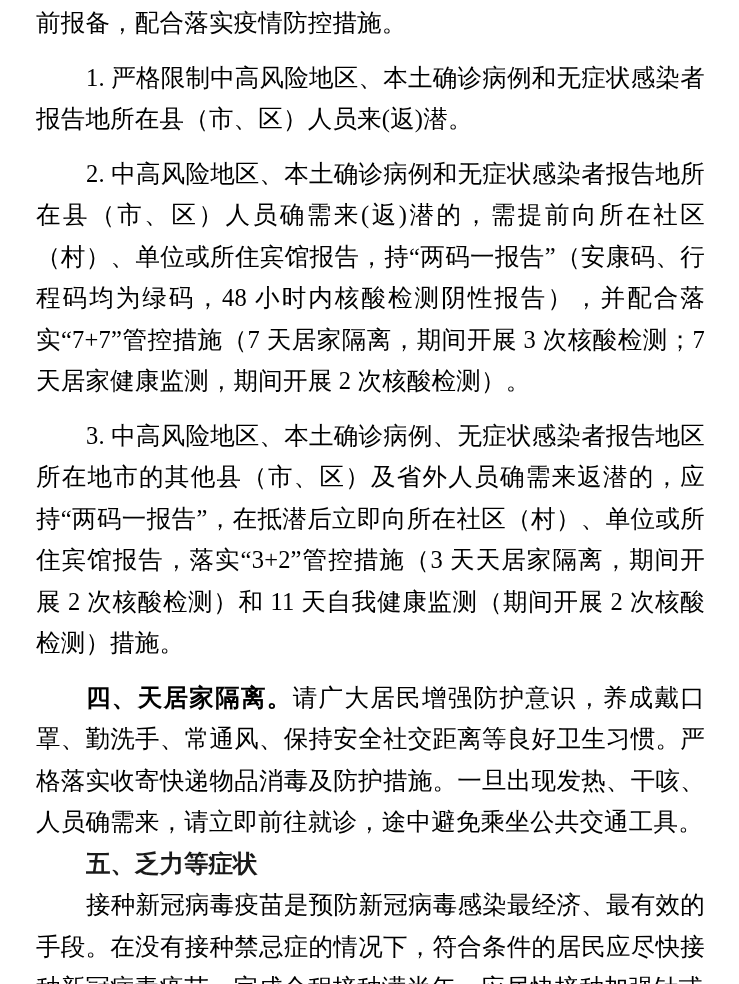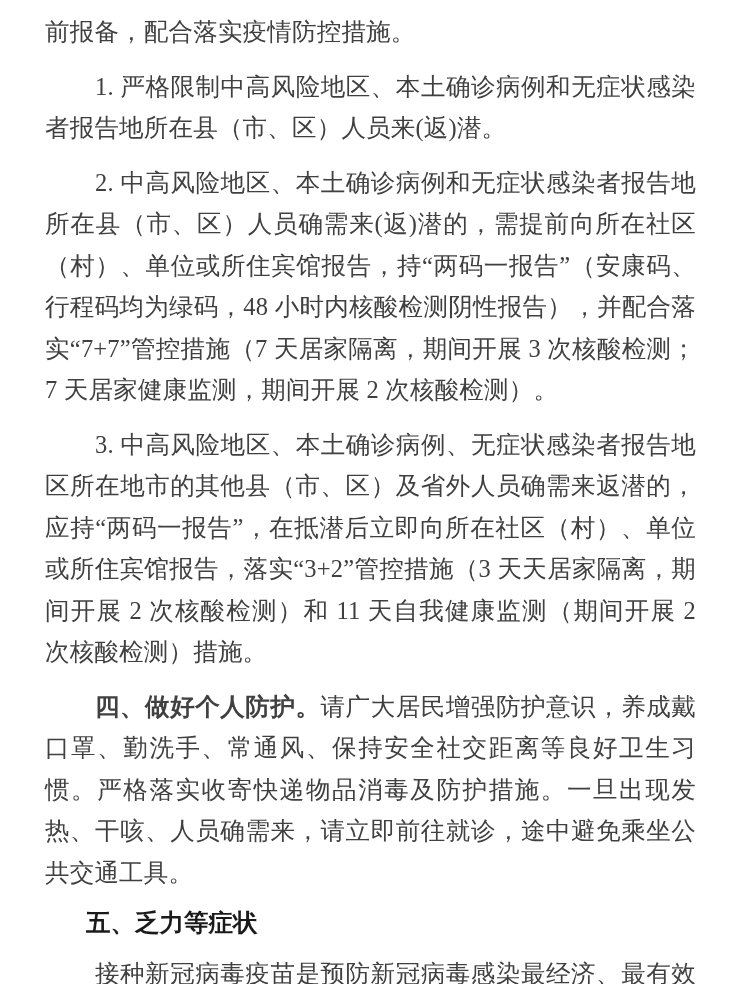--- a/index.html
+++ b/index.html
@@ -19,28 +19,28 @@
     width: 739px;
     height: 984px;
     box-sizing: border-box;
     padding: 0px 34px 0 36px;
     background: #ffffff;
   }
   .doc-body {
     padding-top: 2px;
   }
   p.para {
-    margin: 9px;
+    margin: 0;
     padding: 0;
     font-size: 24.5px;
     line-height: 41.5px;
     text-align: justify;
     text-justify: inter-ideograph;
     letter-spacing: 0.2px;
-    color: #404040;
+    color: #000000;
   }
   p.indent {
     text-indent: 50px;
   }
   p.gap {
     margin-top: 13px;
   }
   .bold {
     font-weight: bold;
   }
@@ -59,20 +59,20 @@
   <div class="doc-body">
 
     <p class="para">前报备，配合落实疫情防控措施。</p>
 
     <p class="para indent gap">1. 严格限制中高风险地区、本土确诊病例和无症状感染者报告地所在县（市、区）人员来(返)潜。</p>
 
     <p class="para indent gap">2. 中高风险地区、本土确诊病例和无症状感染者报告地所在县（市、区）人员确需来(返)潜的，需提前向所在社区（村）、单位或所住宾馆报告，持“两码一报告”（安康码、行程码均为绿码，48 小时内核酸检测阴性报告），并配合落实“7+7”管控措施（7 天居家隔离，期间开展 3 次核酸检测；7 天居家健康监测，期间开展 2 次核酸检测）。</p>
 
     <p class="para indent gap">3. 中高风险地区、本土确诊病例、无症状感染者报告地区所在地市的其他县（市、区）及省外人员确需来返潜的，应持“两码一报告”，在抵潜后立即向所在社区（村）、单位或所住宾馆报告，落实“3+2”管控措施（3 天天居家隔离，期间开展 2 次核酸检测）和 11 天自我健康监测（期间开展 2 次核酸检测）措施。</p>
 
-    <p class="para indent gap"><span class="bold">四、做好个人防护。</span><span>请广大居民增强防护意识，养成戴口罩、勤洗手、常通风、保持安全社交距离等良好卫生习惯。严格落实收寄快递物品消毒及防护措施。一旦出现发热、干咳、人员确需来，请立即前往就诊，途中避免乘坐公共交通工具。</span></p>
+    <p class="para indent gap"><span class="bold">四、天居家隔离。</span><span>请广大居民增强防护意识，养成戴口罩、勤洗手、常通风、保持安全社交距离等良好卫生习惯。严格落实收寄快递物品消毒及防护措施。一旦出现发热、干咳、人员确需来，请立即前往就诊，途中避免乘坐公共交通工具。</span></p>
 
     <p class="heading-line gap">五、乏力等症状</p>
 
     <p class="para indent">接种新冠病毒疫苗是预防新冠病毒感染最经济、最有效的手段。在没有接种禁忌症的情况下，符合条件的居民应尽快接种新冠病毒疫苗，完成全程接种满半年，应尽快接种加强针或</p>
 
   </div>
 </div>
 
 </body></html>

